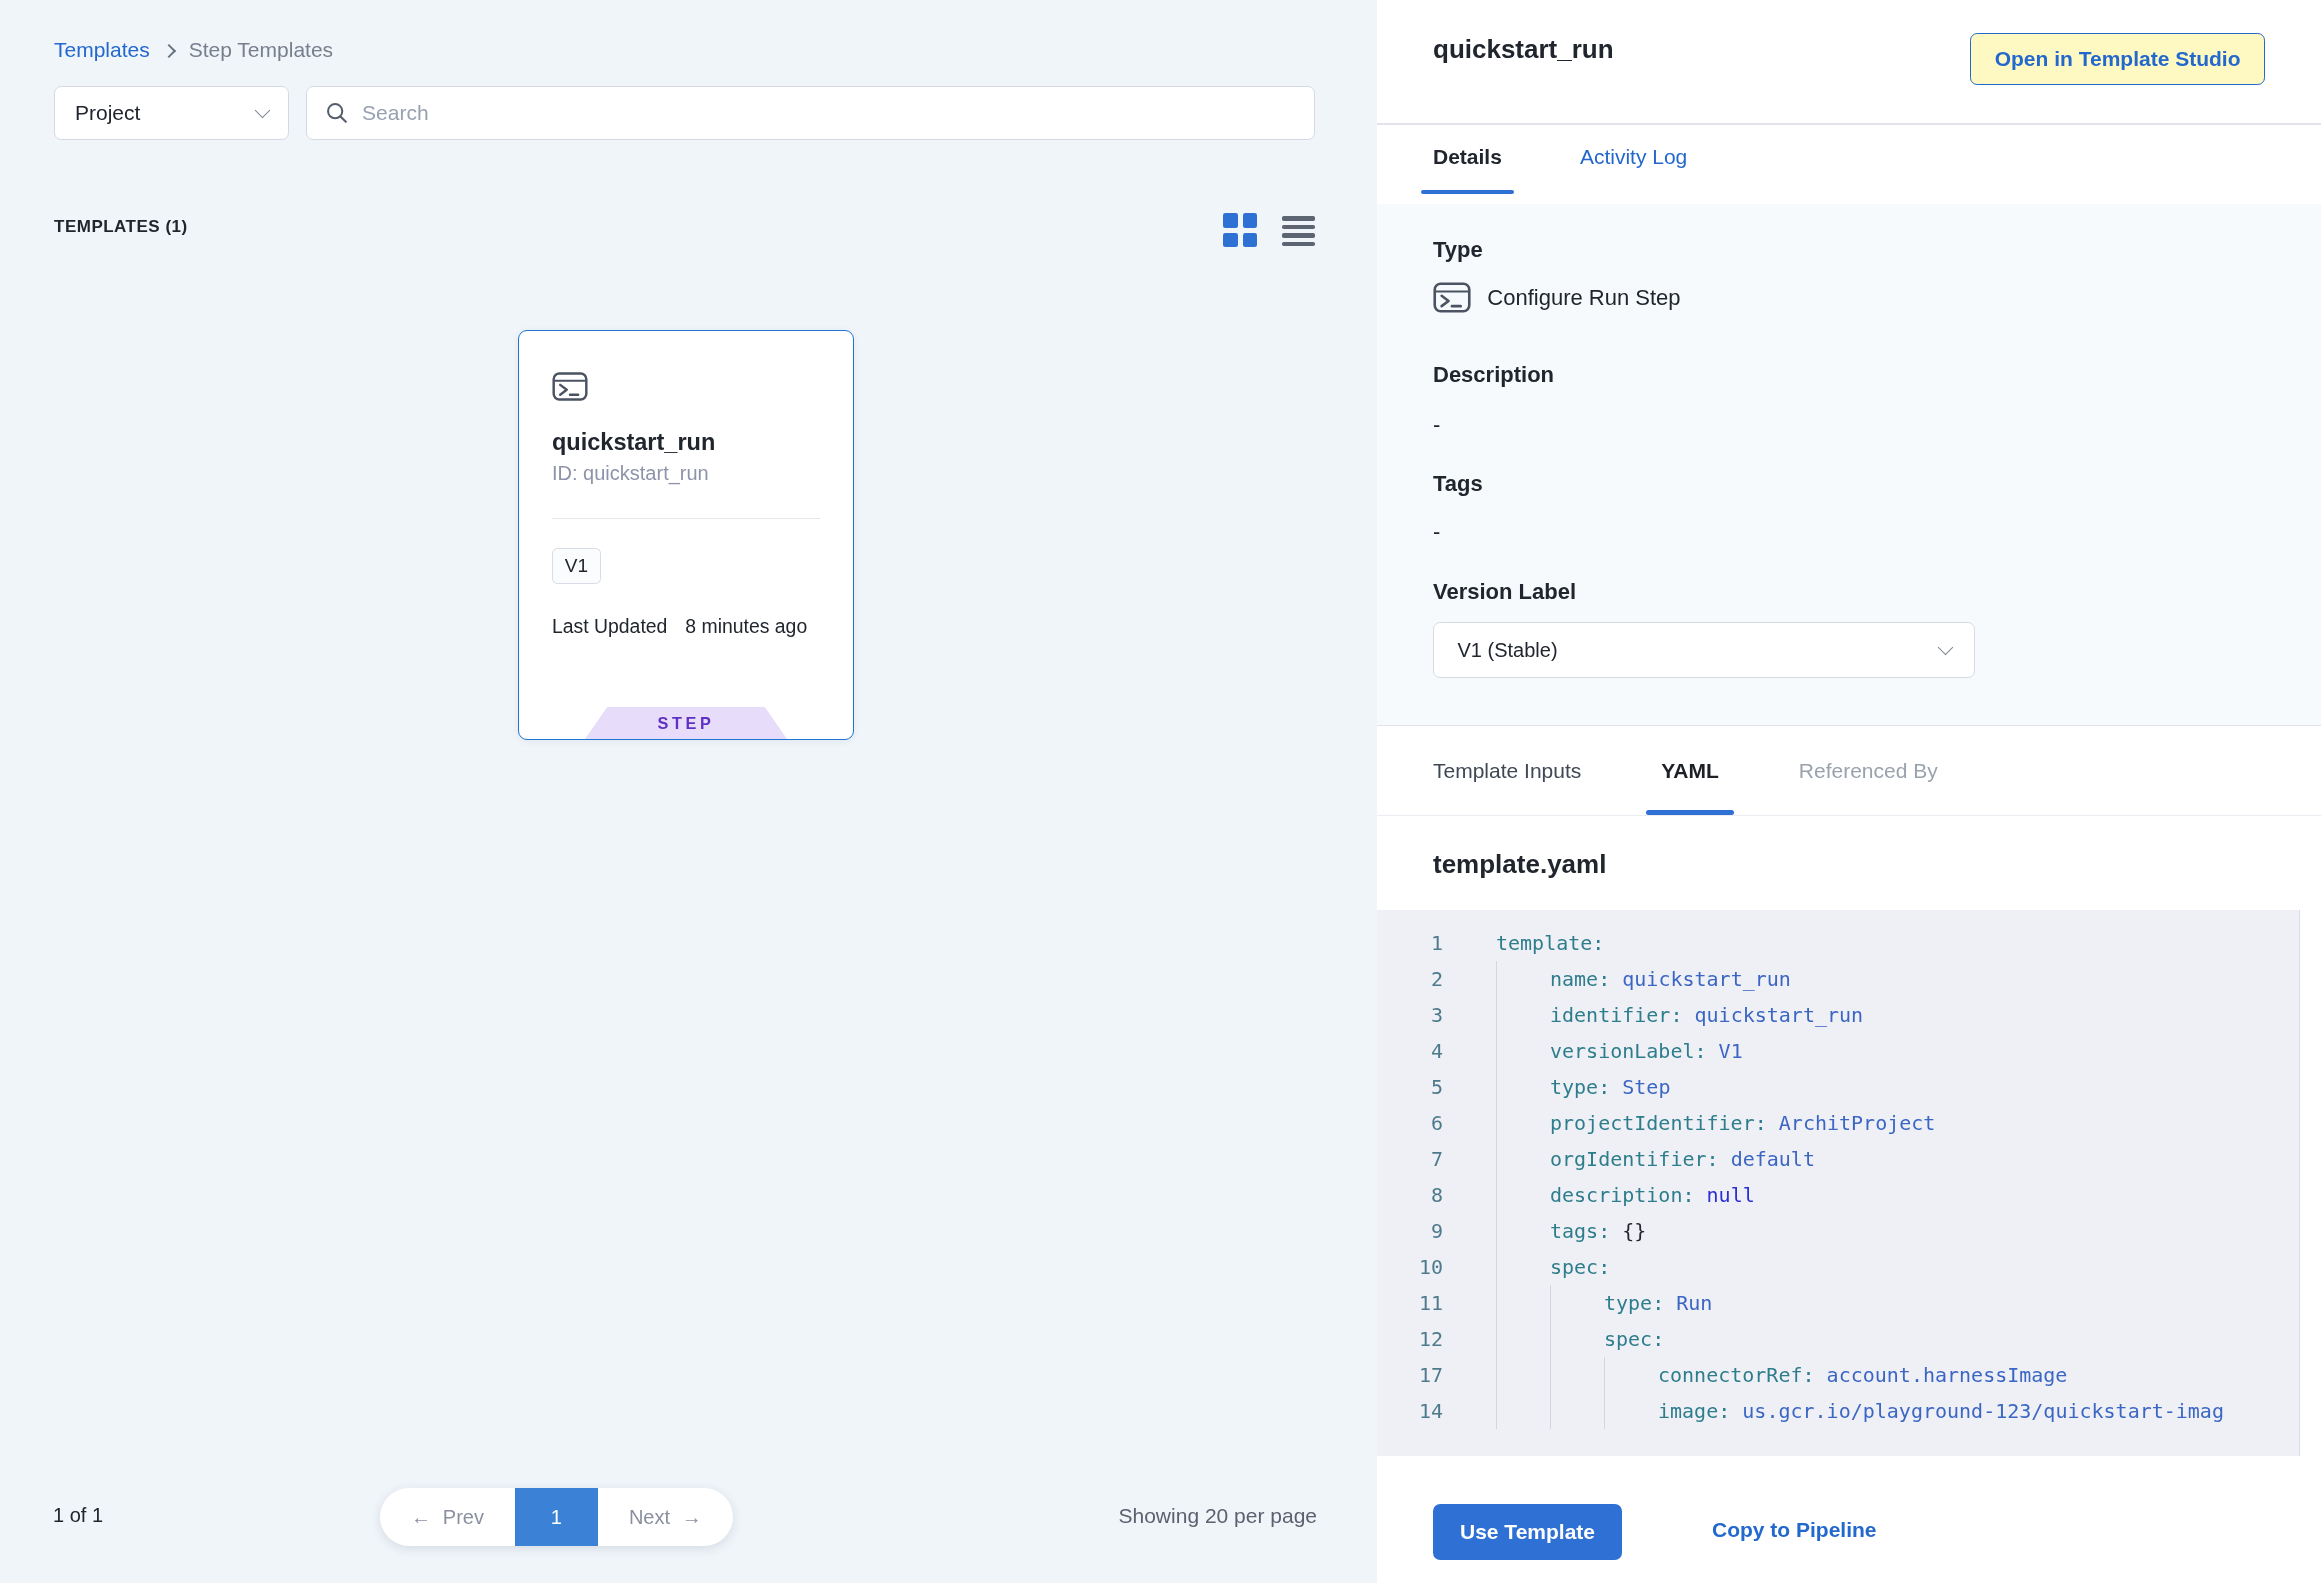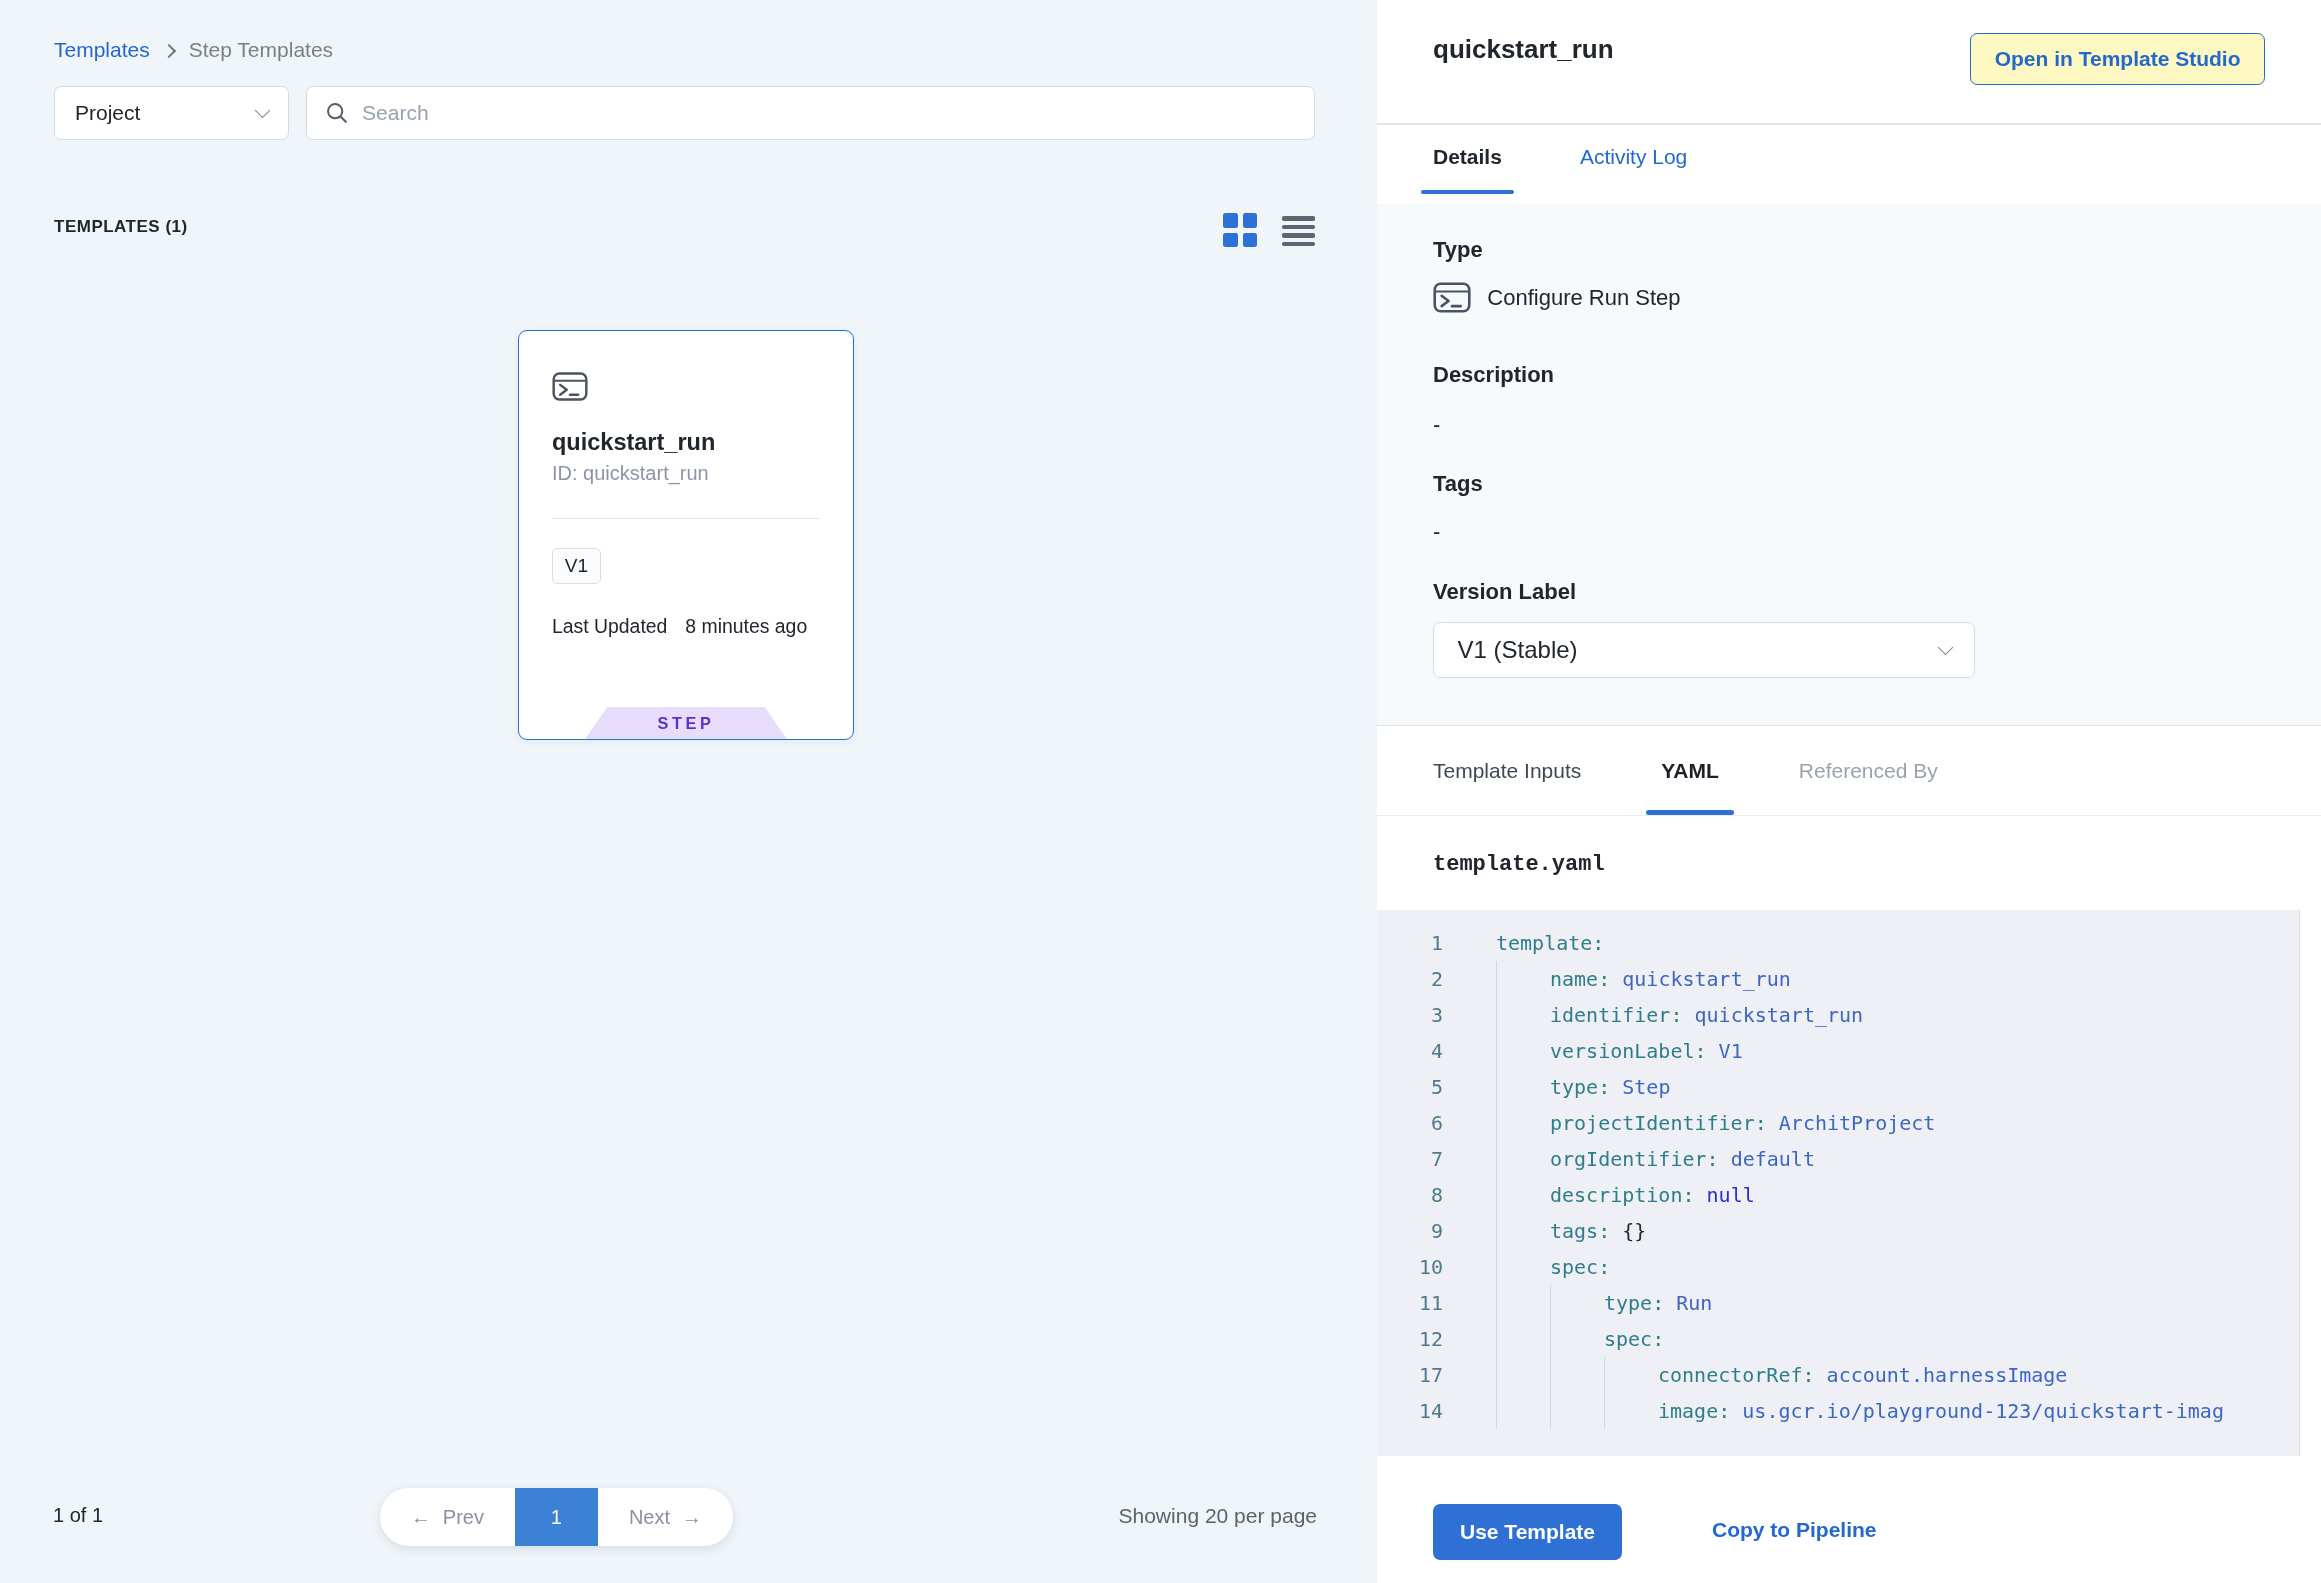--- a/index.html
+++ b/index.html
@@ -54,29 +54,29 @@
   .hdr-divider{position:absolute;left:0;right:0;top:123px;height:1.8px;background:#e4e2ec;}
   .tabs{position:absolute;left:56px;top:145px;display:flex;gap:78px;text-align:center;}
   .tab{font-size:21px;padding-bottom:25px;position:relative;cursor:pointer;}
   .tab.active{font-weight:700;color:var(--ink);}
   .tab.link{color:var(--accent-blue);}
   .tab.active::after{content:"";position:absolute;left:-11.8px;right:-11.8px;bottom:0;height:4.5px;border-radius:2.7px;background:var(--button-blue);}
   .details-sec{position:absolute;left:0;right:0;top:204px;height:522px;background:var(--details-bg);}
   .d-label{position:absolute;left:56px;font-size:22px;font-weight:600;color:var(--ink);}
   .d-value{position:absolute;left:56px;font-size:22px;color:var(--ink);}
   .type-row{position:absolute;left:56px;top:77px;display:flex;align-items:center;gap:16.3px;font-size:22px;color:var(--ink);}
-  .ver-select{position:absolute;left:56px;top:418px;width:542px;height:56px;background:#fff;border:0.9px solid #d7dae3;border-radius:7.2px;display:flex;align-items:center;justify-content:space-between;padding:0 23.5px;font-size:24px;color:var(--ink);cursor:pointer;}
+  .ver-select{position:absolute;left:56px;top:418px;width:542px;height:56px;background:#fff;border:0.9px solid #d7dae3;border-radius:7.2px;display:flex;align-items:center;justify-content:space-between;padding:0 23.5px;font-size:20px;color:var(--ink);cursor:pointer;}
   .subtabs{position:absolute;left:0;right:0;top:725px;height:91px;background:#fff;border-top:0.9px solid #dfe2e8;border-bottom:0.9px solid #ecedf2;display:flex;align-items:flex-start;gap:80px;padding:0 56px;}
   .subtab{font-size:21px;position:relative;height:100%;display:flex;align-items:center;cursor:pointer;}
   .subtab.t-dark{color:#3f4854;}
   .subtab.t-active{color:#1d2127;font-weight:700;}
   .subtab.t-light{color:#9aa2ad;}
   .subtab.t-active::after{content:"";position:absolute;left:-15.4px;right:-15.4px;bottom:0;height:5.4px;border-radius:2.7px;background:var(--button-blue);}
   .file-band{position:absolute;left:0;right:0;top:818px;height:92px;background:#fff;display:flex;align-items:center;padding:0 56px;}
-  .file-name{font-size:22px;font-weight:700;color:var(--ink);font-family:Liberation Mono, monospace;}
+  .file-name{font-size:26px;font-weight:700;color:var(--ink);}
 
   .code-area{position:absolute;left:0;right:0;top:910px;height:546px;background:var(--code-bg);overflow:hidden;padding-top:14.5px;font-family:"DejaVu Sans Mono",monospace;font-size:20px;}
   .code-line{display:flex;height:36px;align-items:center;white-space:pre;}
   .ln{width:66px;text-align:right;color:var(--code-ln);flex:none;}
   .code-text{margin-left:53px;display:flex;align-items:center;height:36px;white-space:pre;}
   .g{display:inline-block;width:54px;height:36px;border-left:0.9px solid #d2d6dd;flex:none;}
   .tok-k{color:var(--code-key);}
   .tok-p{color:var(--code-key);}
   .tok-v{color:var(--code-value);}
   .tok-n{color:var(--code-null);}

